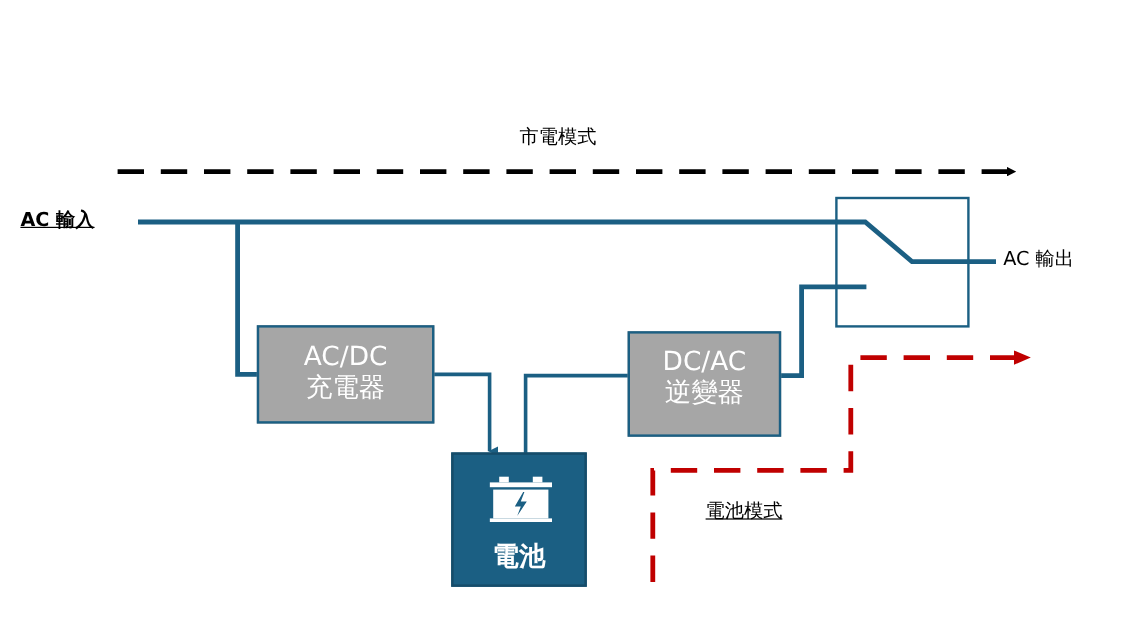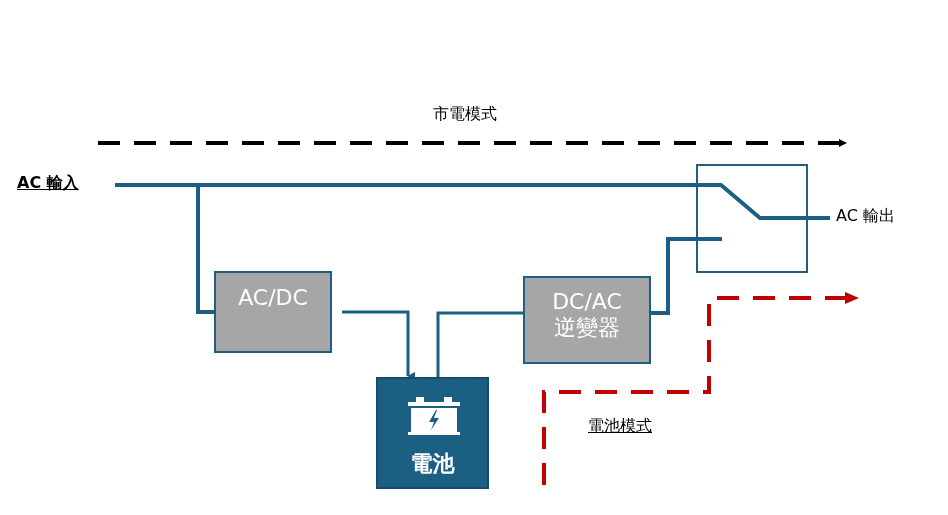--- a/index.html
+++ b/index.html
@@ -39,22 +39,23 @@
   <polyline points="438,378 438,313 524,313" fill="none" stroke="#1b5f83" stroke-width="3"></polyline>
 
   <polyline points="650,313 668,313 668,239 722,239" fill="none" stroke="#1b5f83" stroke-width="4"></polyline>
 </svg>
 
 <div class="label" style="left:433px;top:106px;">市電模式</div>
 <div class="label" style="left:588px;top:418px;text-decoration:underline;">電池模式</div>
 <div class="label" style="left:17px;top:175px;font-weight:bold;text-decoration:underline;">AC 輸入</div>
 <div class="label" style="left:836px;top:208px;font-weight:normal;">AC 輸出</div>
 
-<div class="box" style="left:214px;top:271px;width:118px;height:82px;padding-top:12px;">
+<div class="box" style="left:214px;top:271px;width:148px;height:82px;padding-top:12px;">
   <span class="t">AC/DC</span>
+  <span class="t">充電器</span>
 </div>
 
 <div class="box" style="left:523px;top:276px;width:128px;height:88px;padding-top:11px;">
   <span class="t">DC/AC</span>
   <span class="t">逆變器</span>
 </div>
 
 <div class="box" style="left:696px;top:164px;width:112px;height:109px;background:transparent;">
   <div style="position:absolute;left:0;top:0;right:0;bottom:0;background:#a6a6a6;z-index:-1;"></div>
   <span style="position:absolute;left:0;right:0;bottom:6px;font-size:17px;color:#fff;">切換開關</span>

